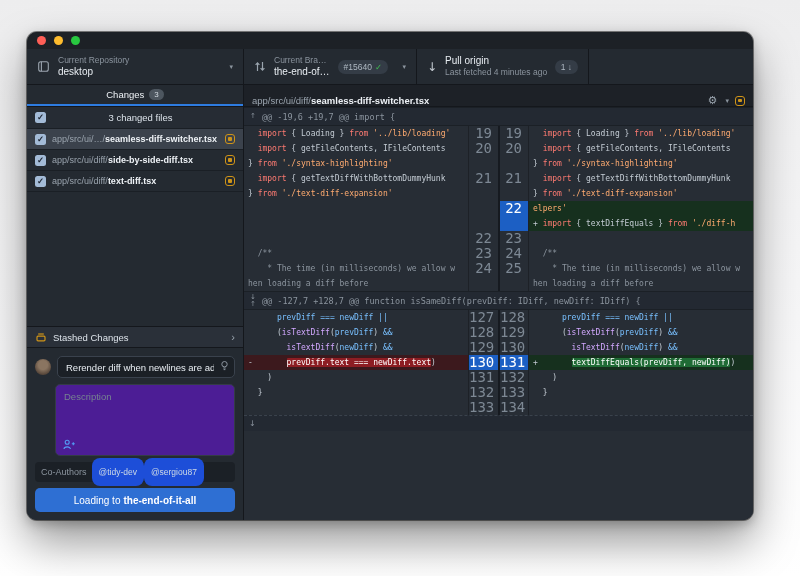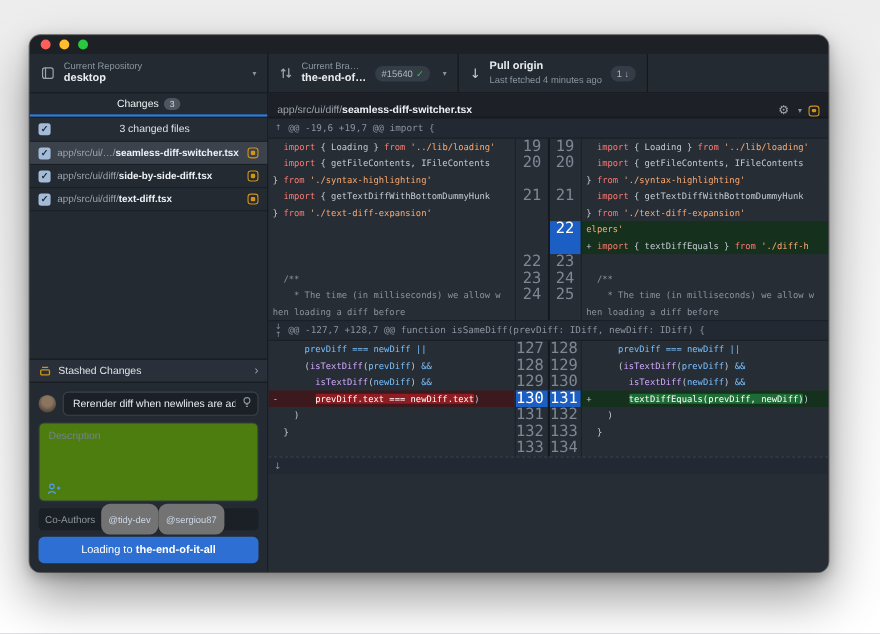--- a/index.html
+++ b/index.html
@@ -21,21 +21,21 @@
   .toolbar { height:36px; flex:none; display:flex; background:#242a31;
     border-bottom:1px solid #14171c; }
   .tb-sec { display:flex; align-items:center; gap:8px; padding:0 10px;
     border-right:1px solid #14171c; }
   .tb-sec.repo  { width:217px; }
   .tb-sec.branch{ width:173px; }
   .tb-sec.pull  { width:172px; }
   .tb-fill { flex:1; }
   .tb-text { display:flex; flex-direction:column; line-height:1.25; min-width:0; }
   .tb-label { font-size:8.5px; color:#8b949e; white-space:nowrap; }
-  .tb-value { font-size:10px; font-weight:bold; color:#e8edf2; white-space:nowrap; }
+  .tb-value { font-size:10px; font-weight:normal; color:#e8edf2; white-space:nowrap; }
   .caret { font-size:7px; color:#8b949e; margin-left:auto;
     font-family:"DejaVu Sans",sans-serif; }
   .caret.inline { margin-left:2px; }
   .pill { background:#343c46; border-radius:8px; font-size:8.5px; color:#aeb8c2;
     padding:2px 6px; display:flex; align-items:center; gap:3px; white-space:nowrap; }
   .pill .ok { color:#3fb950; font-size:8.5px; }
   .tb-icon { color:#9aa4ae; flex:none; display:flex; align-items:center; }
   .pull-arrow { font-size:12px; color:#c6cdd4; font-family:"DejaVu Sans",sans-serif; }
 
   
@@ -80,30 +80,30 @@
   .commit { flex:none; padding:8px; display:flex; flex-direction:column; gap:6px;
     background:#242a31; }
   .sum-row { display:flex; align-items:center; gap:6px; }
   .avatar { width:16px; height:16px; border-radius:50%; flex:none;
     background:radial-gradient(circle at 50% 38%, #8a7561 0 35%, #5b4a3d 70%, #3c332c 100%); }
   .sum-wrap { position:relative; flex:1; }
   .sum-input { width:100%; height:22px; background:#1b2026; border:1px solid #3a424d;
     border-radius:5px; color:#e8edf2; font-size:9.5px; padding:0 20px 0 8px;
     font-family:"Liberation Sans",sans-serif; outline:none; }
   .bulb { position:absolute; right:5px; top:4px; }
-  .desc-box { height:72px; background:#4d7c0f; border:1px solid #343c46; border-radius:5px;
-    position:relative; }
+  .desc-box { height:72px; background:#4c1d95; border:1px solid #343c46; border-radius:5px;
+    position:relative;margin-left:20px; }
   .desc-box textarea { width:100%; height:54px; background:transparent; border:none;
     resize:none; outline:none; color:#e8edf2; font-size:9.5px; padding:6px 8px;
     font-family:"Liberation Sans",sans-serif; }
   .desc-box textarea::placeholder { color:#768390; }
   .coauthor-btn { position:absolute; left:7px; bottom:5px; }
   .coauth-row { height:20px; background:#1b2026; border-radius:4px; display:flex;
     align-items:center; gap:5px; padding:0 6px; font-size:9px; color:#8b949e; }
-  .coauth-pill { background:#737373; color:#cdd9e5; border-radius:8px; padding:9px 7px;
+  .coauth-pill { background:#1d4ed8; color:#cdd9e5; border-radius:8px; padding:9px 7px;
     font-size:8.5px; }
   .commit-btn { height:24px; background:#2e6fd3; border-radius:5px; display:flex;
     align-items:center; justify-content:center; gap:3px; color:#fff; font-size:10px; }
   .commit-btn b { font-weight:bold; }
 
   
   .path-bar { height:22px; flex:none; display:flex; align-items:flex-end; gap:6px;
     padding:0 8px; background:#1d2127; border-bottom:1px solid #14171c; font-size:9.5px; }
   .path-bar .right { margin-left:auto; display:flex; align-items:center; gap:6px; }
   .gear { font-size:11px; color:#9aa4ae; font-family:"DejaVu Sans",sans-serif; line-height:1; }

